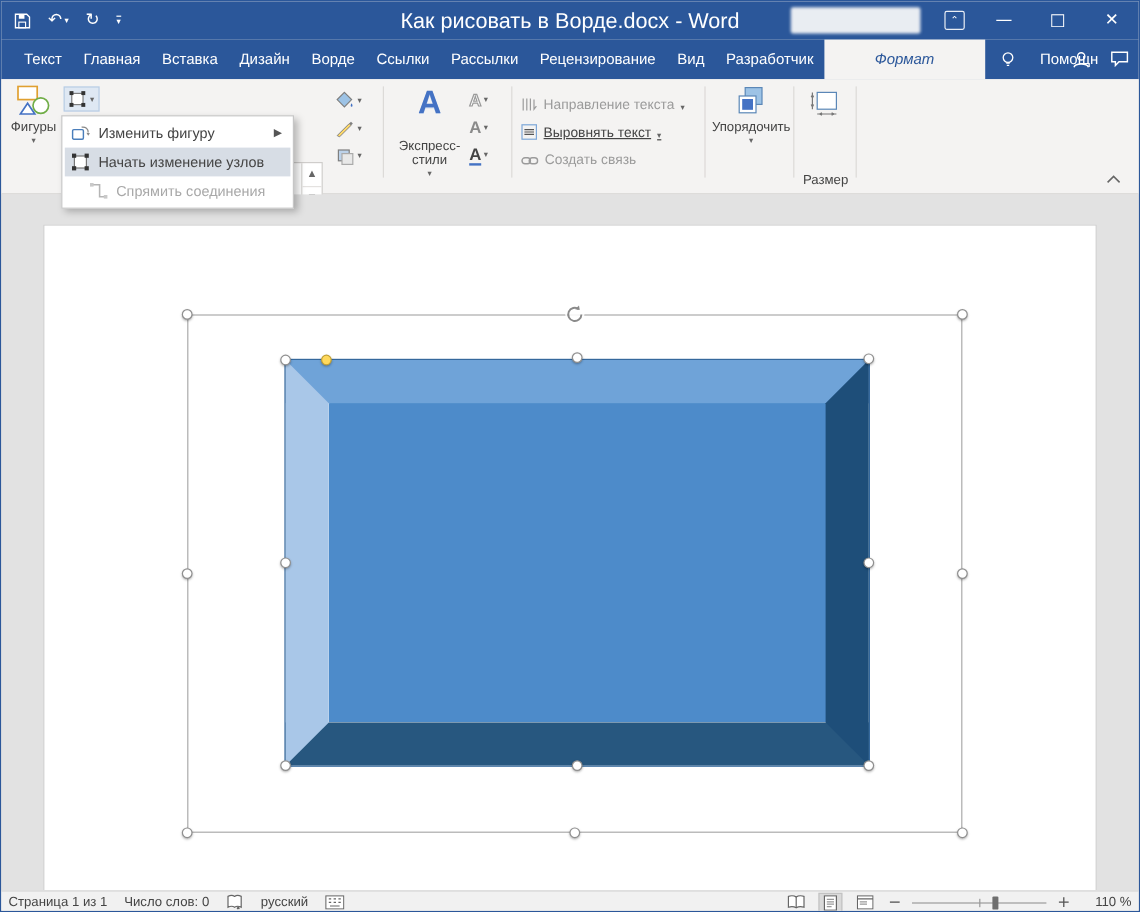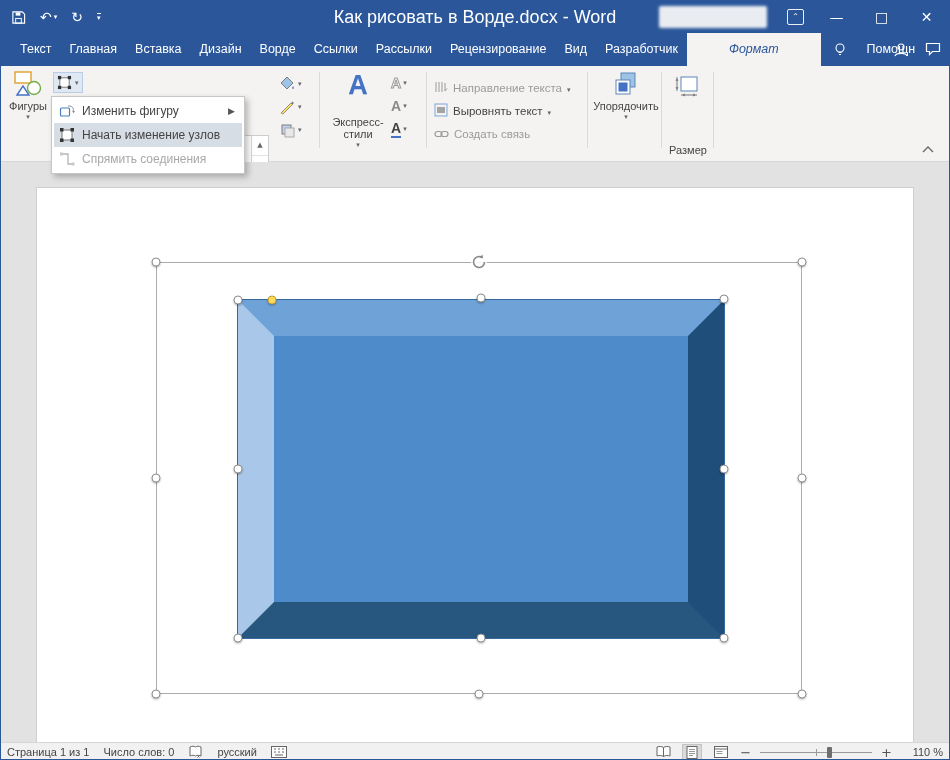--- a/index.html
+++ b/index.html
@@ -57,21 +57,21 @@
   .wordart-a { font-size:27px; font-weight:bold; color:#4472c4; line-height:28px;
     text-shadow:0 1px 0 #b9cbe8; }
   .a-btn { display:flex; align-items:center; gap:2px; height:21px; font-weight:bold; font-size:14px; }
   .launcher { position:absolute; width:11px; height:11px; }
   
   .menu { position:absolute; left:50px; top:95px; width:194px; background:#fff;
     border:1px solid #c6c6c6; box-shadow:3px 3px 6px rgba(0,0,0,.25); padding:2px; z-index:50; }
   .menu-item { position:relative; display:flex; align-items:center; height:24px; padding:0 6px 0 5px;
     font-size:12px; color:#444; gap:7px; }
   .menu-item.hl { background:var(--menu-highlight,#d8dde6); }
-  .menu-item.disabled { color:#a8a8a8; }
+  .menu-item.disabled { color:#a8a8a8;justify-content:center; }
   .submenu-arrow { position:absolute; right:7px; font-size:9px; color:#555;
     font-family:"DejaVu Sans", sans-serif; }
   
   .doc { position:absolute; left:0; top:161px; width:100%; height:580px;
     background:var(--doc-bg,#e2e2e2); overflow:hidden; }
   .page { position:absolute; left:35px; top:25px; width:878px; height:556px; background:#fff;
     border:1px solid #cfcfcf; }
   .sel-rect { position:absolute; left:155px; top:100px; width:646px; height:432px;
     border:1px solid #ababab; }
   .bevel { position:absolute; left:237px; top:138px; width:486px; height:338px;
@@ -255,21 +255,21 @@
     <div class="vsep" style="left:425px;"></div>
 
     <div class="txt-row disabled" style="left:433px; top:8px;">
       <svg width="14" height="14" viewBox="0 0 14 14">
         <path d="M2 2v10M5 2v10M8 2v10" stroke="#9b9b9b"></path>
         <path d="M11 3v8l2-2.5" fill="none" stroke="#9b9b9b"></path>
       </svg>
       <span>Направление текста</span>
       <span class="drop">▾</span>
     </div>
-    <div class="txt-row" style="left:433px; top:31px;">
+    <div class="txt-row" style="left:433px; top:31px;text-decoration:underline;">
       <svg width="14" height="14" viewBox="0 0 14 14">
         <rect x="1" y="1" width="12" height="12" fill="none" stroke="#7da7d8"></rect>
         <path d="M3 5h8M3 7h8M3 9h8" stroke="#555"></path>
       </svg>
       <span>Выровнять текст</span>
       <span class="drop">▾</span>
     </div>
     <div class="txt-row disabled" style="left:433px; top:54px;">
       <svg width="15" height="12" viewBox="0 0 15 12">
         <rect x="1" y="3.5" width="7" height="5" rx="2.5" fill="none" stroke="#9b9b9b" stroke-width="1.2"></rect>

